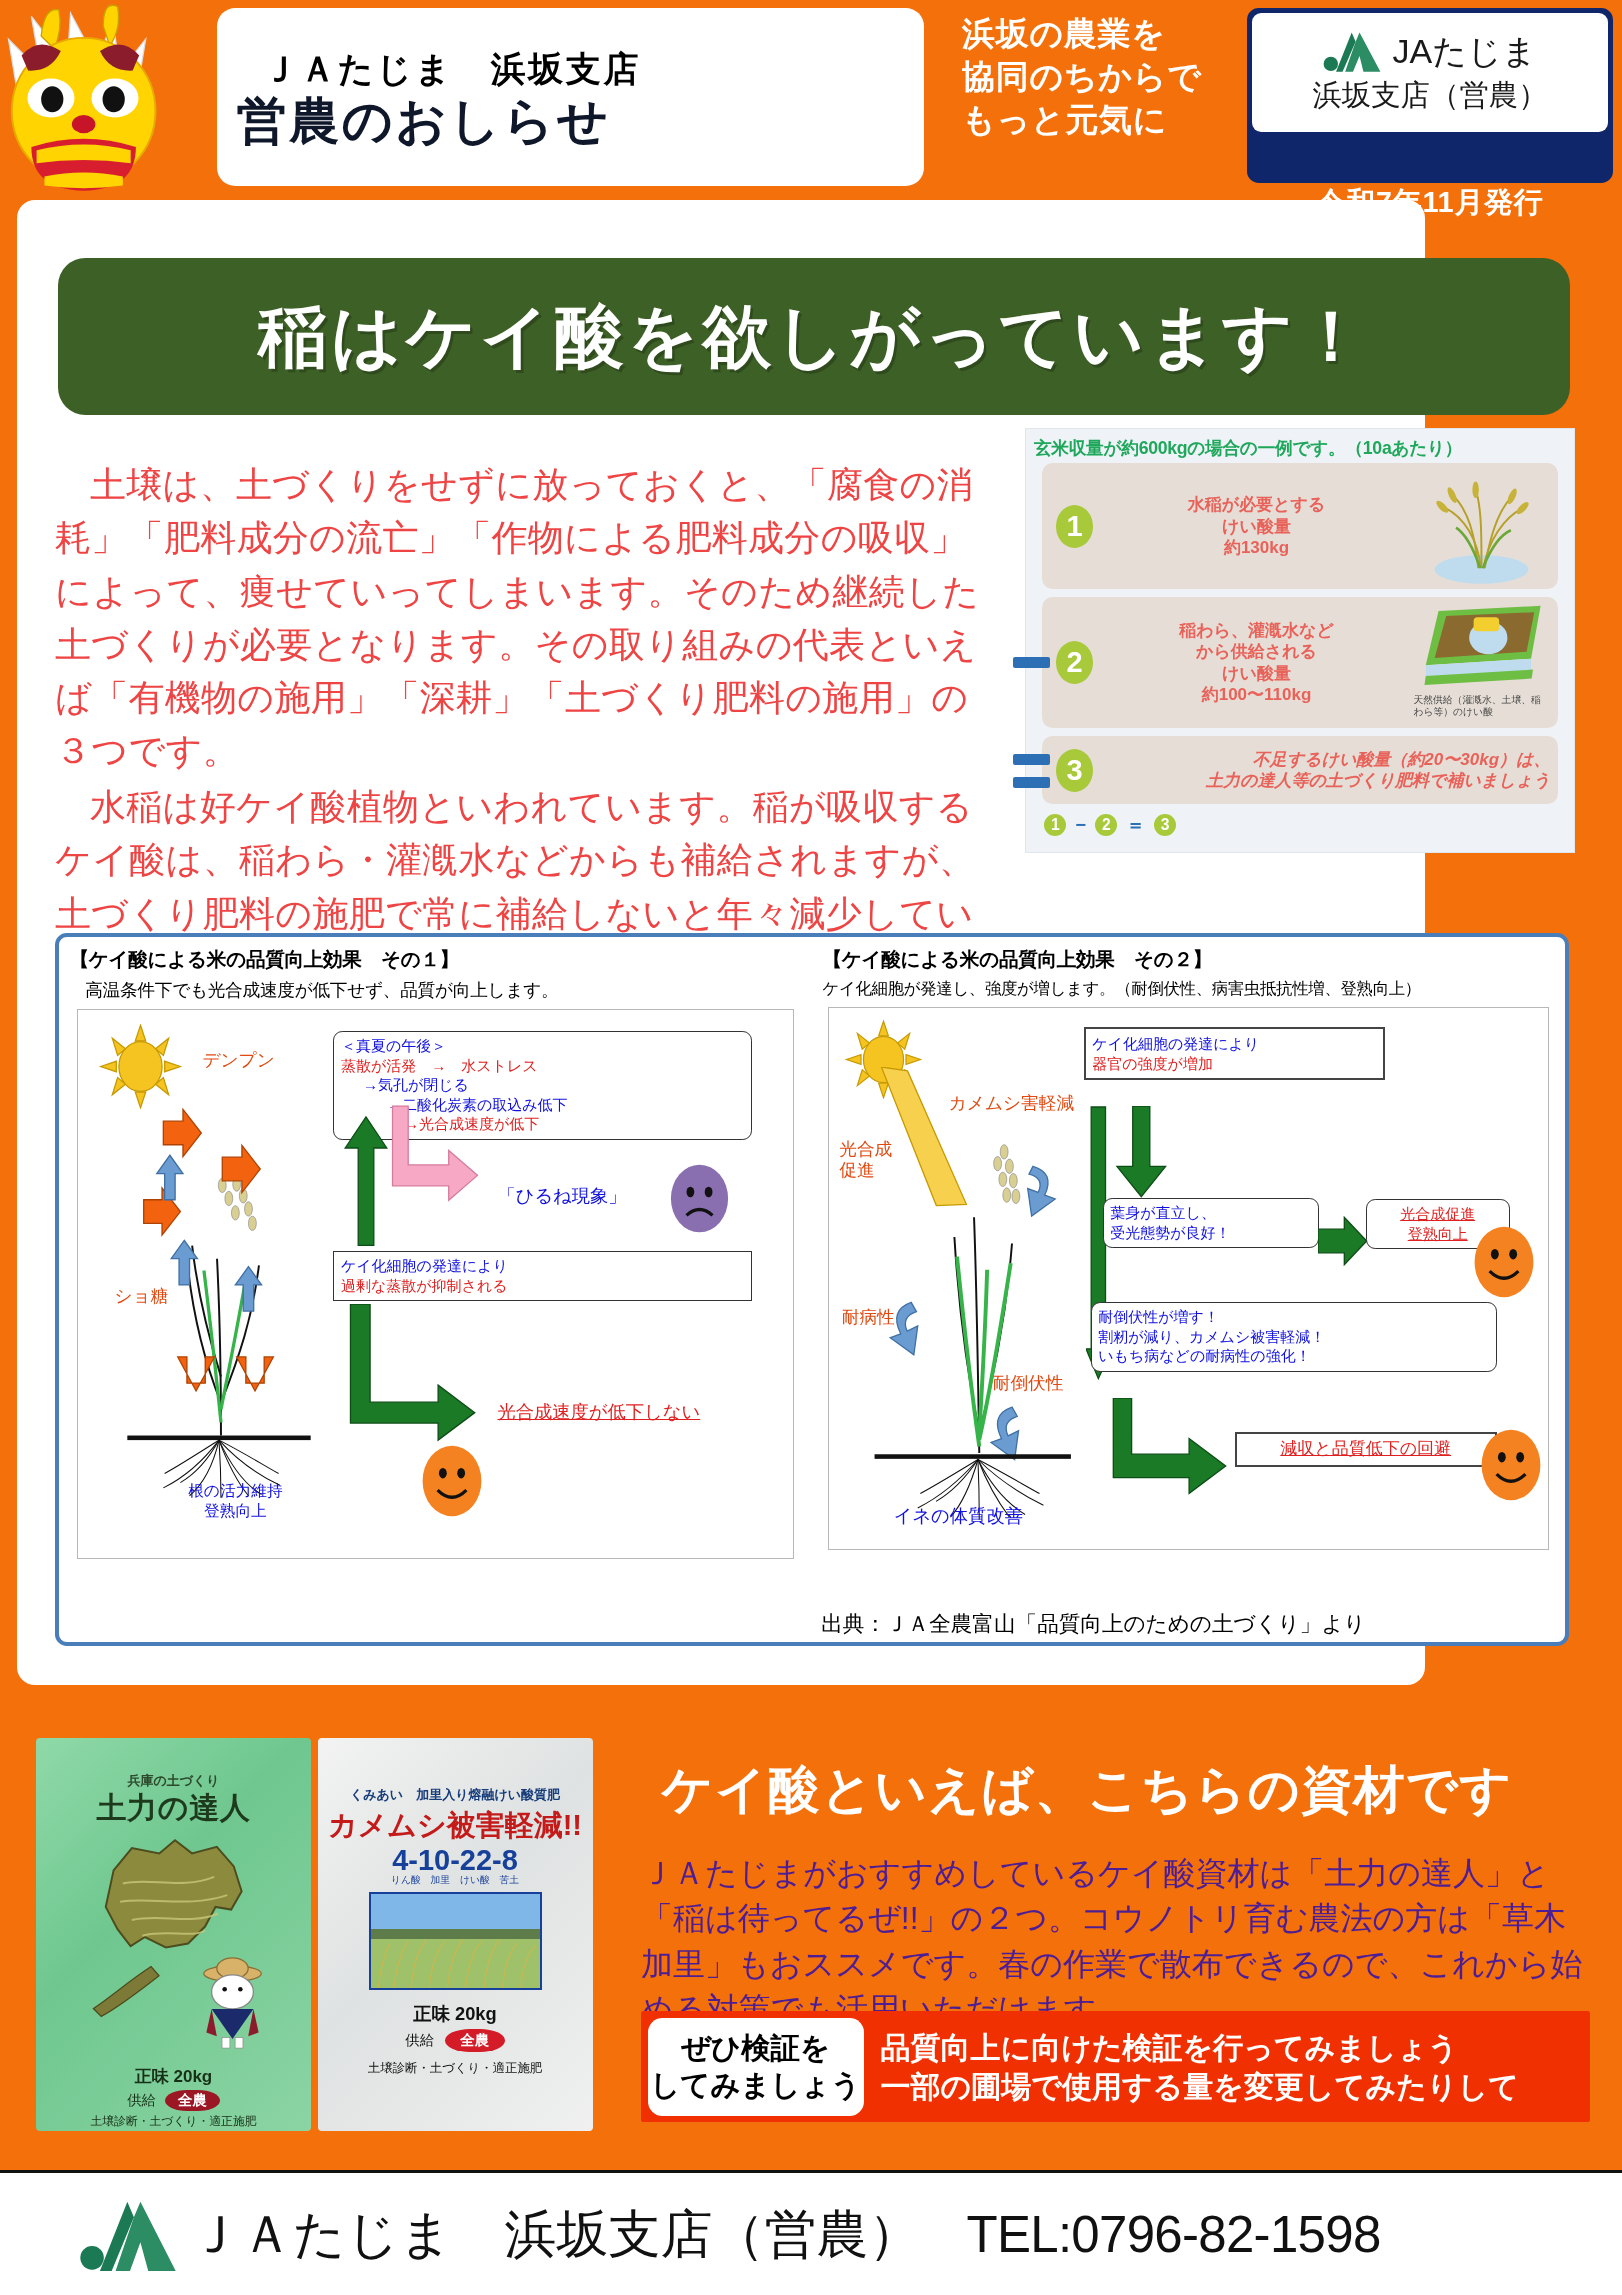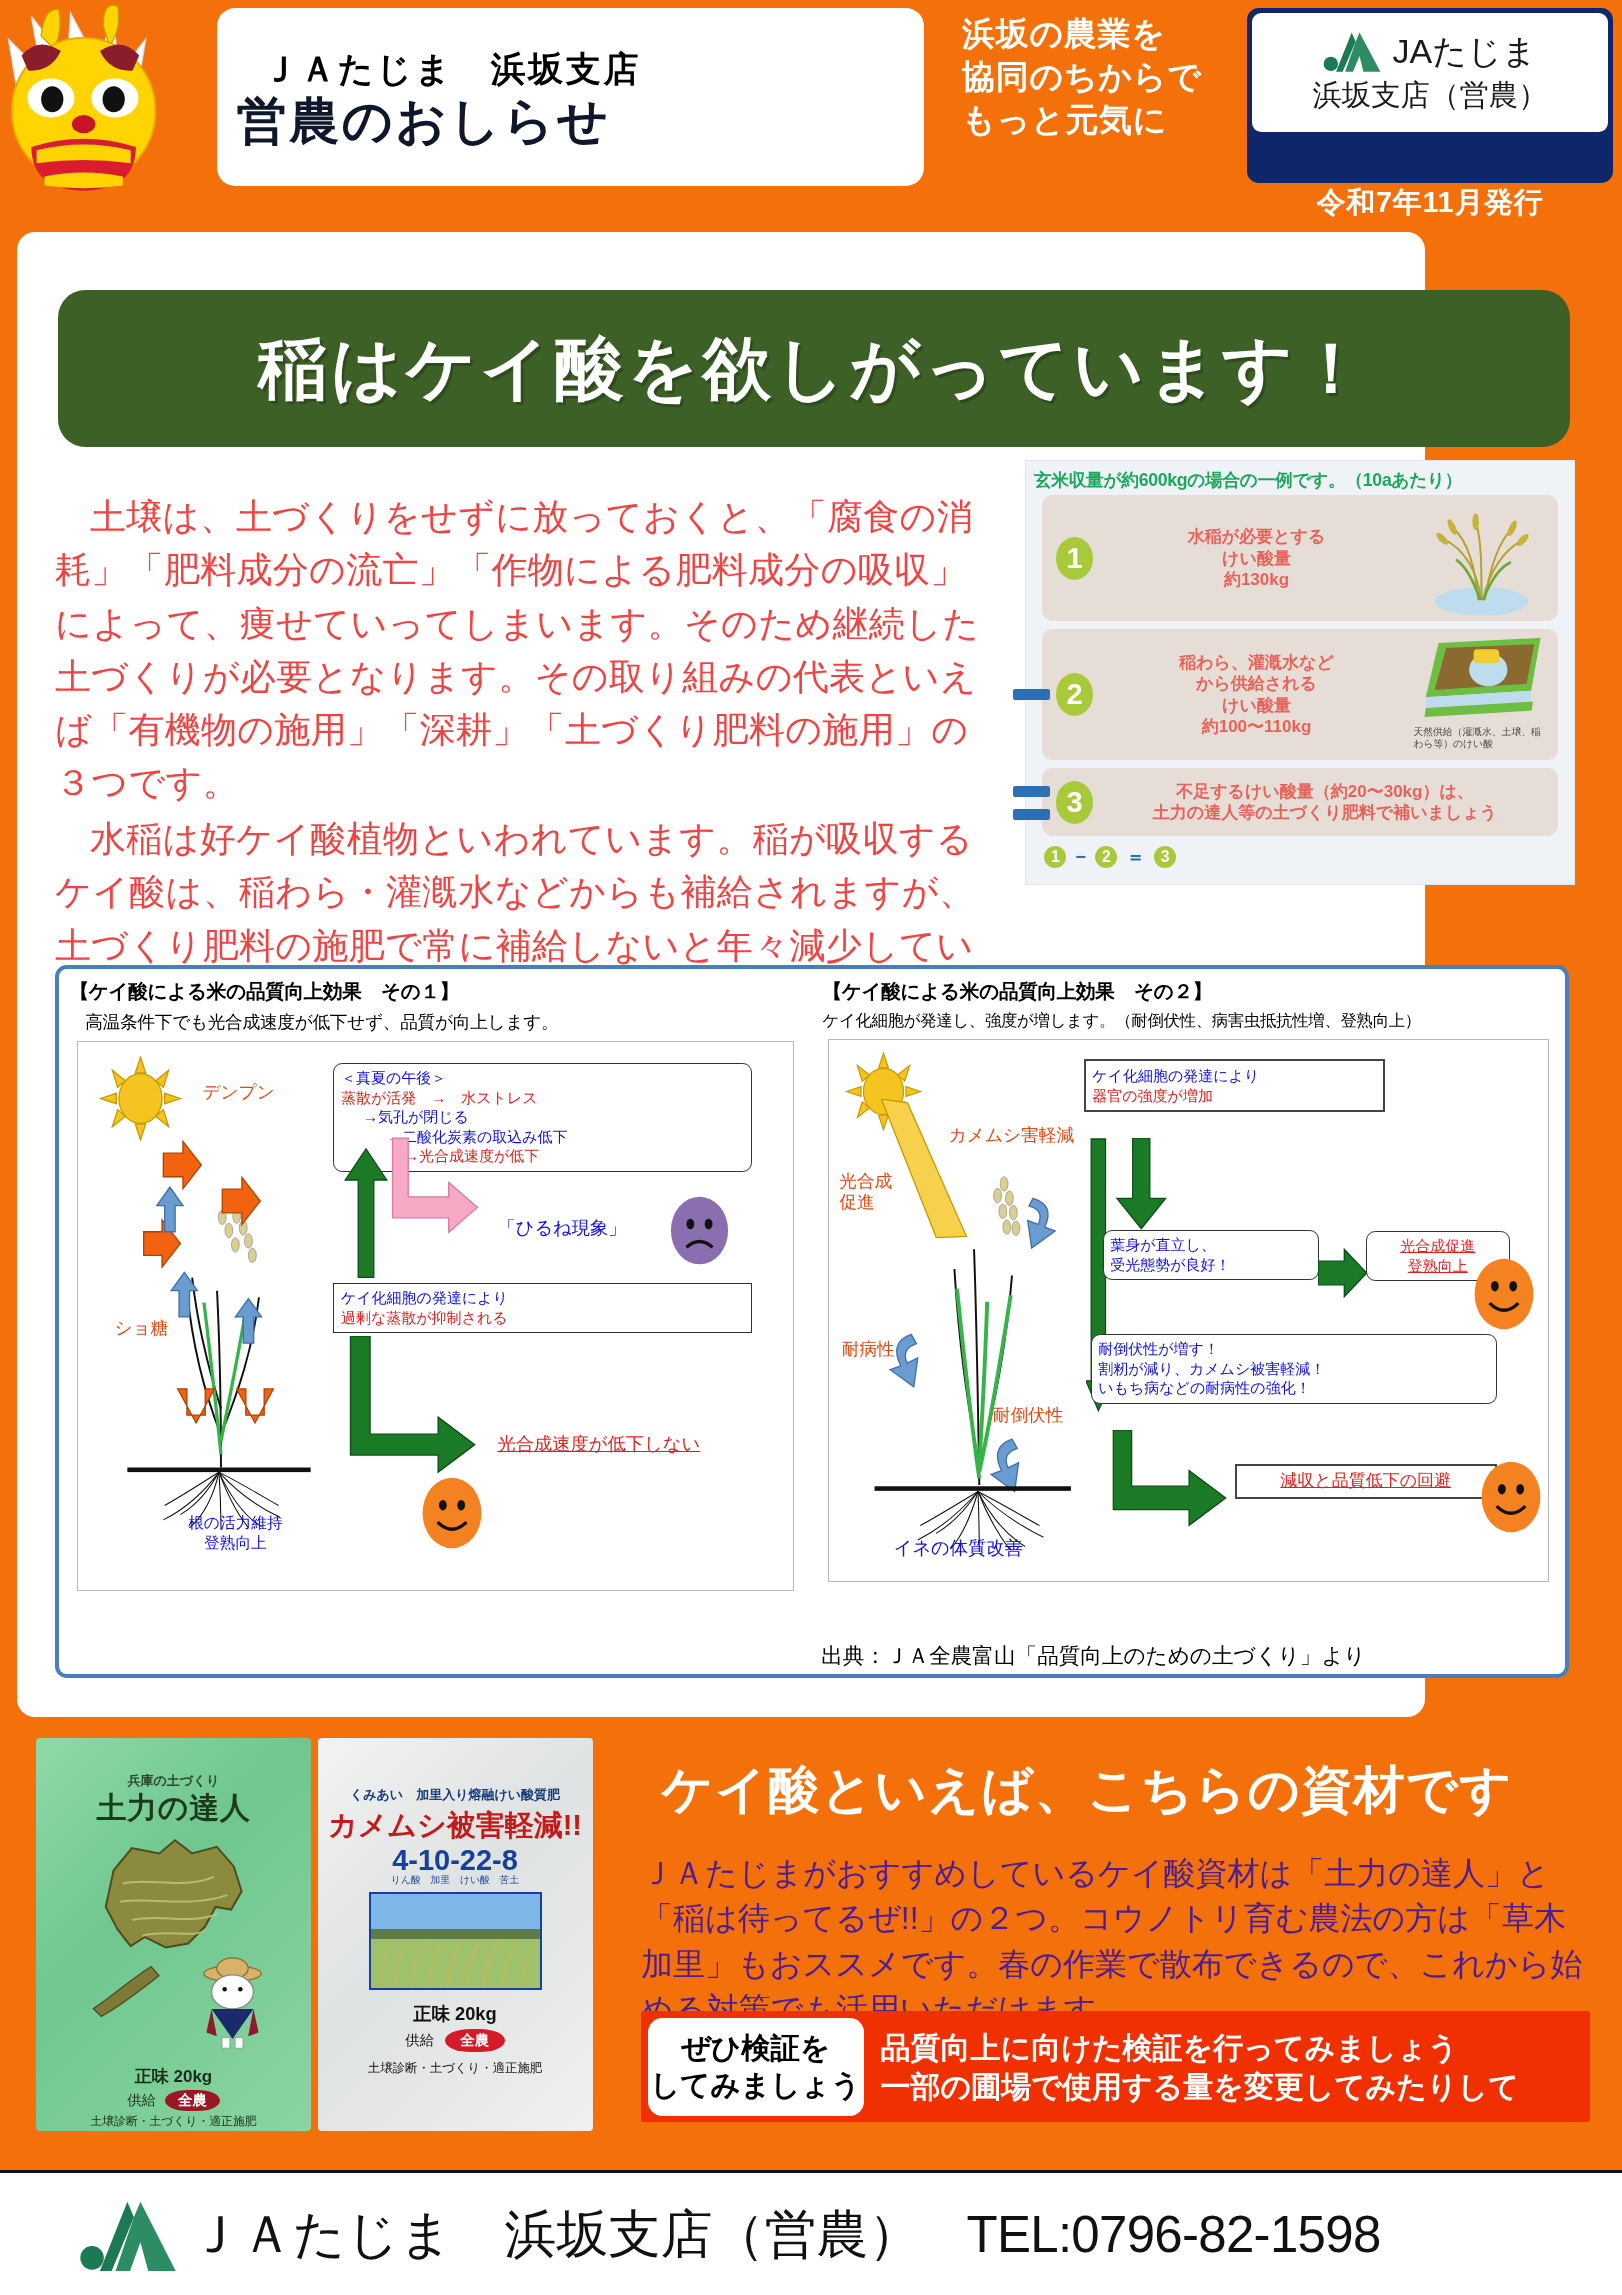--- a/index.html
+++ b/index.html
@@ -36,21 +36,21 @@
     display: flex; flex-direction: column; align-items: center; justify-content: center;
   }
   .logo-row { display: flex; align-items: center; gap: 9.2px; }
   .logo-mark { width: 60px; height: 41px; }
   .logo-text { font-size: 34px; color: #1a1a1a; letter-spacing: 0px;}
   .logo-branch { font-size: 29.4px; color: #1a1a1a; margin-top: 1.3px; }
   .logo-date { color: #ffffff; font-size: 29px; font-weight: bold; text-align: center; padding-top: 7.9px; letter-spacing: 0.7px; margin-top: 43px;}
 
   
   .main-panel {
-    position: absolute; left: 17px; top: 232px; width: 1408px; height: 1485px;
+    position: absolute; left: 17px; top: 200px; width: 1408px; height: 1485px;
     background: #ffffff; border-radius: 18px;
   }
   .green-banner {
     position: absolute; left: 41px; top: 58px; width: 1512px; height: 157px;
     background: #3D6026; border-radius: 27.5px;
     display: flex; align-items: center; justify-content: center;
   }
   .green-banner-text {
     color: #ffffff; font-size: 69px; font-weight: bold; letter-spacing: 3.9px;
     text-shadow: 2.6px 2.6px 0px rgba(0,0,0,0.22);
@@ -82,21 +82,21 @@
   }
   .ig-card.c1 { height: 126px; }
   .ig-card.c2 { height: 131px; }
   .ig-card.c3 { height: 68px; }
   .ig-num {
     width: 37px; height: 43px; border-radius: 50%; background: #A7C93A;
     color: #fff; font-size: 29px; font-weight: bold; display: flex;
     align-items: center; justify-content: center; flex: none; margin-right: 6.5px; margin-left: 6.5px;
   }
   .ig-txt { color: #E8625A; font-size: 17px; font-weight: bold; line-height: 1.26; text-align: center; flex: 1;}
-  .ig-txt.left { text-align: center; }
+  .ig-txt.left { text-align: right; font-style: italic; }
   .ig-art { width: 137px; flex: none; position: relative; height: 100%; }
   .ig-cap { font-size: 9.8px; color: #444; line-height: 1.2; position: absolute; bottom: 3.9px; left: 0; width: 100%; }
   .eq-col { position: absolute; left: 0px; top: 0px; width: 17px; height: 100%; }
   .eqbar { position: absolute; width: 37px; height: 10.5px; background: #2C6FB5; border-radius: 2px; left: 0.7px;}
   .ig-eq {
     display: flex; align-items: center; justify-content: flex-start; gap: 9.2px;
     padding-left: 18.3px; margin-top: 1.3px;
   }
   .eq-chip { width: 22px; height: 22px; border-radius: 50%; background: #A7C93A; color:#fff;
              font-size: 15.7px; display:flex; align-items:center; justify-content:center; font-weight:bold;}

